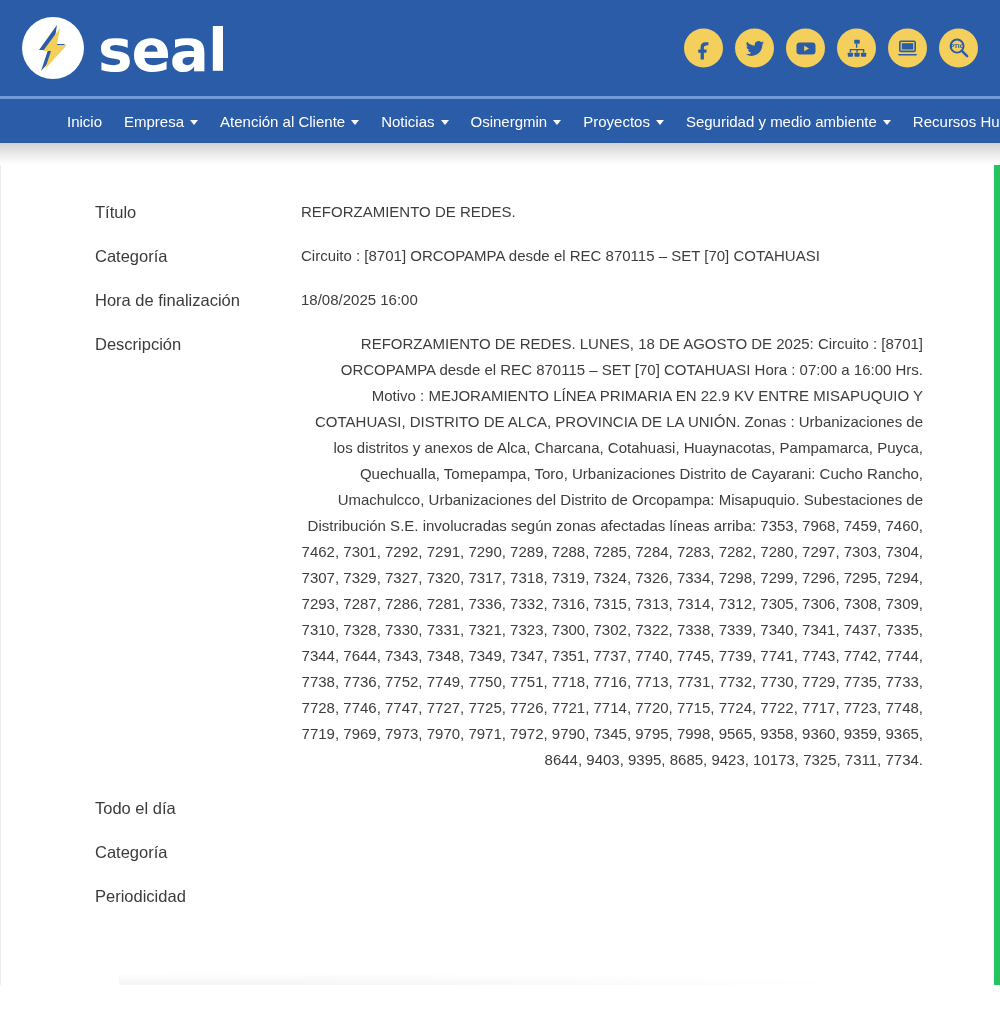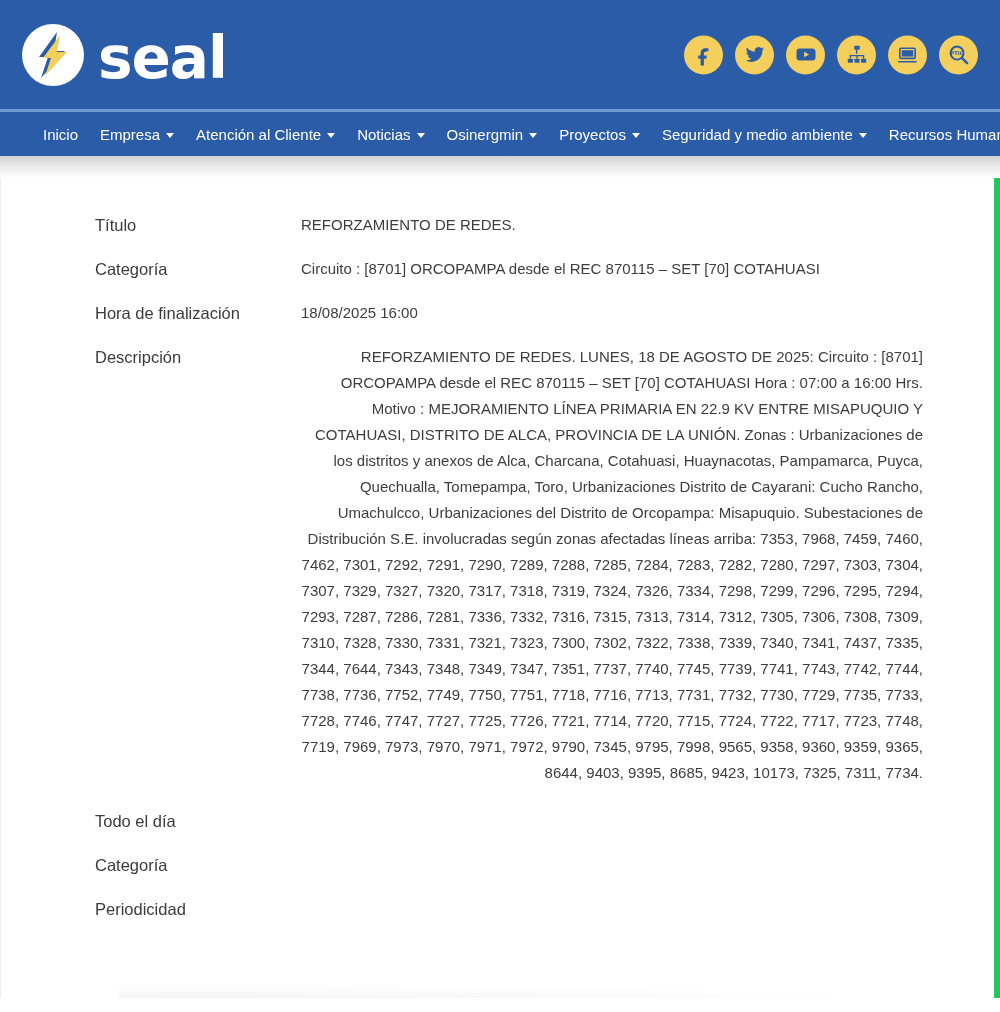--- a/index.html
+++ b/index.html
@@ -9,21 +9,21 @@
     width: 1000px; height: 1012px;
     background: #ffffff;
     font-family: "Liberation Sans", sans-serif;
     -webkit-font-smoothing: antialiased;
   }
   .page { width: 1000px; height: 1012px; position: relative; overflow: hidden; background:#fff; }
 
   
   .header {
     background: #2a5ca8;
-    height: 109px;
+    height: 96px;
     position: relative;
     display: flex;
     padding: 0 22px 0 22px;
   }
   .brand { display: flex; align-items: center; gap: 14px; }
   .logo-mark {
     width: 62px; height: 62px; border-radius: 50%;
     background: #ffffff;
     position: relative;
     flex: 0 0 auto;
@@ -64,21 +64,21 @@
     background: #6f9ad4;
     width: 100%;
   }
 
   
   .nav {
     background: #2a5ca8;
     height: 44px;
     display: flex;
     align-items: center;
-    padding-left: 32px;
+    padding-left: 56px;
     gap: 0;
   }
   .nav-item {
     color: #ffffff;
     font-size: 15px;
     line-height: 1;
     padding: 8px 11px;
     white-space: nowrap;
     cursor: pointer;
     display: inline-flex;

